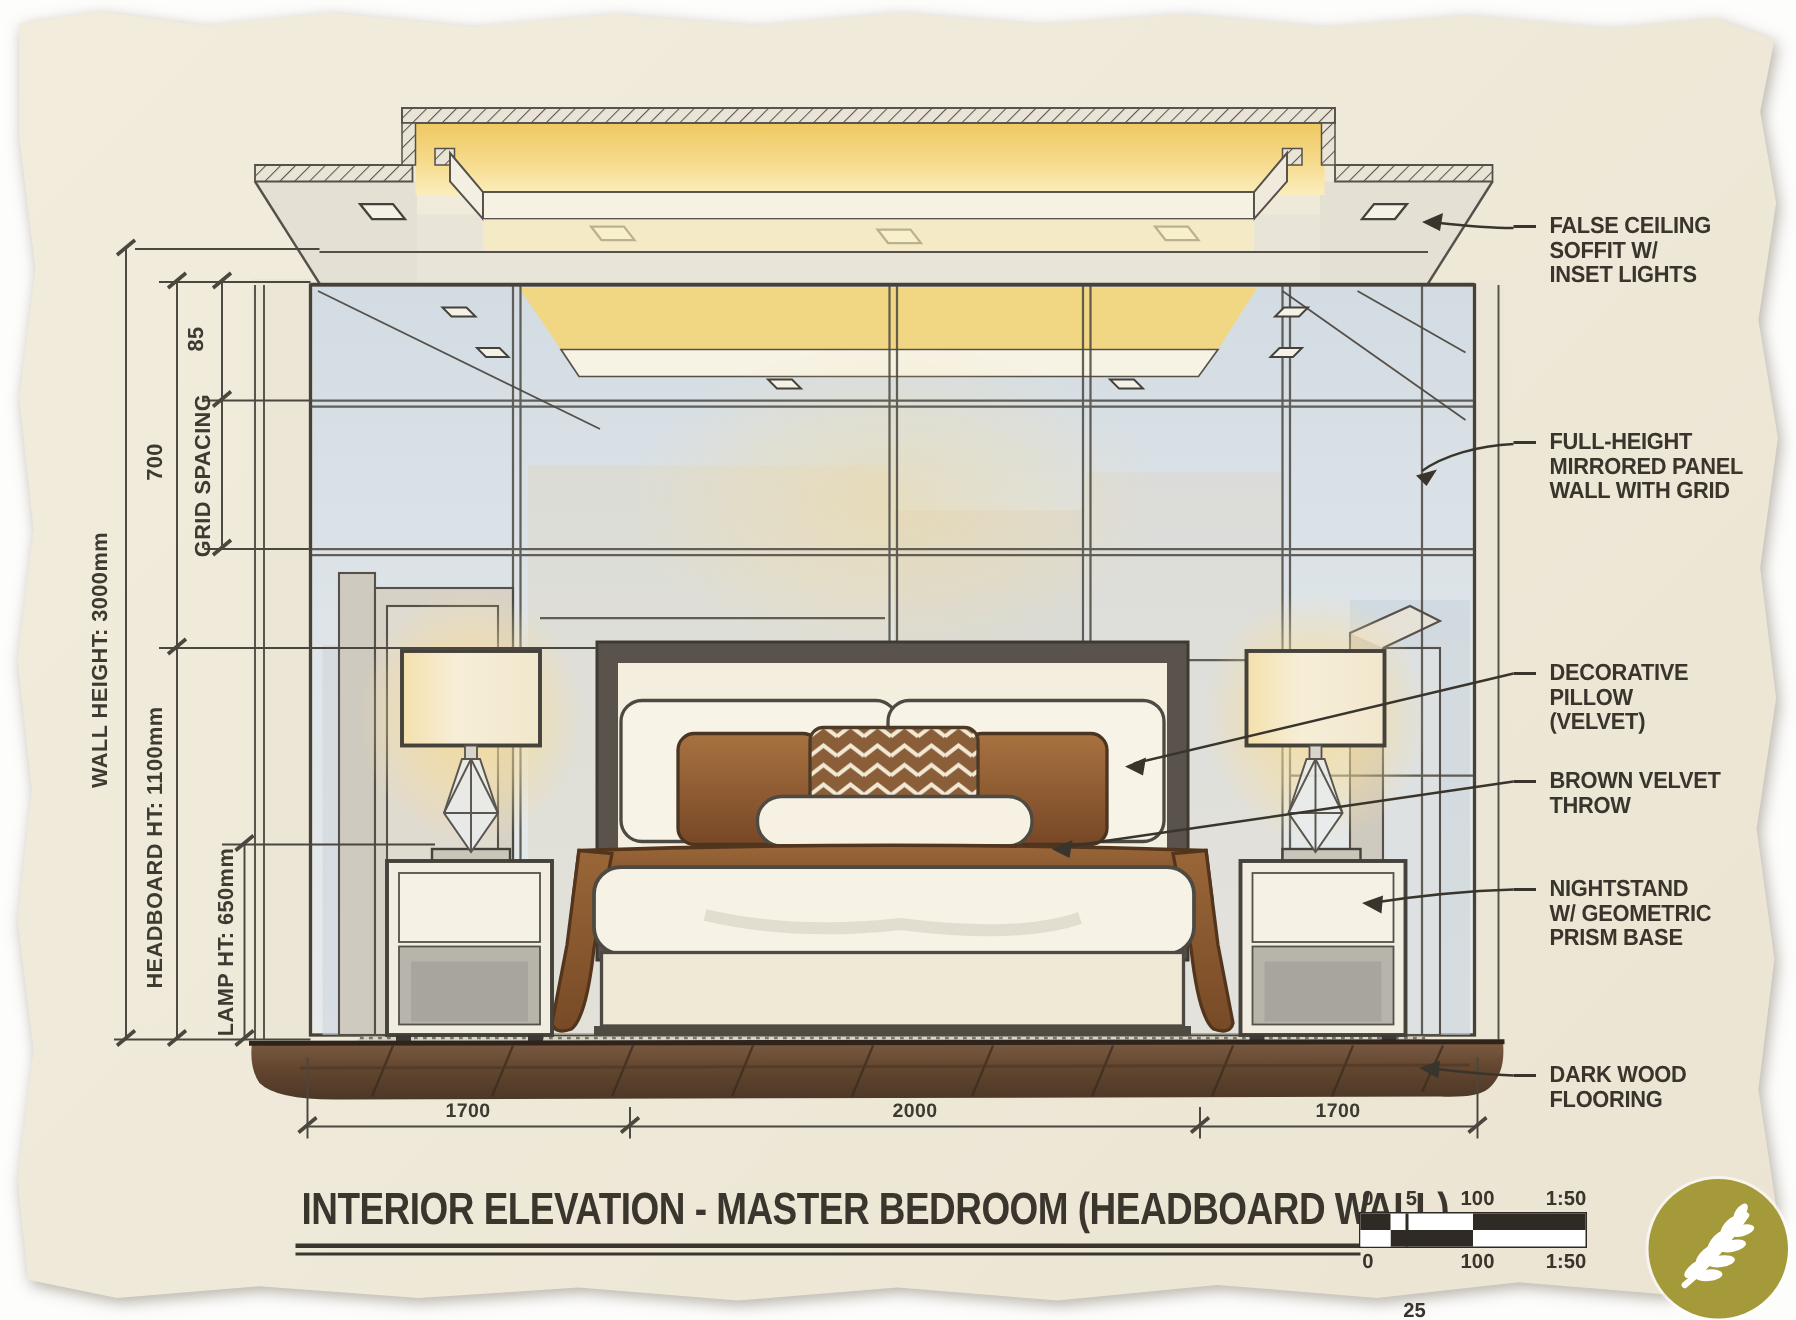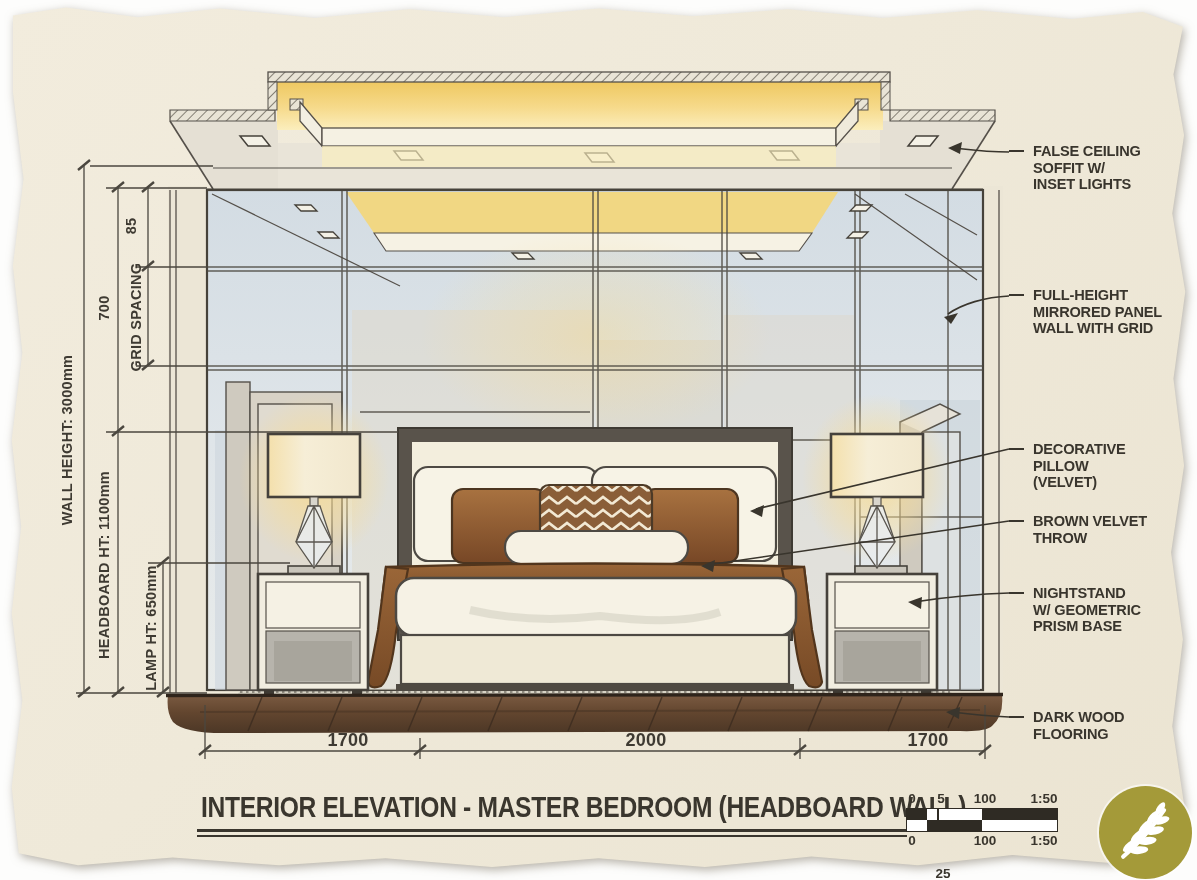--- a/index.html
+++ b/index.html
@@ -5,21 +5,21 @@
   html,body{margin:0;padding:0;background:#ffffff;}
   .stage{position:relative;width:1197px;height:880px;overflow:hidden;
          font-family:"Liberation Sans", sans-serif;background:#fdfdfc;}
   .paper-wrap{position:absolute;inset:0;filter:drop-shadow(2px 3px 5px rgba(110,100,80,.5));}
   .paper{position:absolute;left:7px;top:5px;width:1183px;height:869px;
     background:linear-gradient(135deg,#f2ecdd 0%,#efe9d9 45%,#ebe4d2 100%);
     clip-path:polygon(0.5% 1.2%,5% 0.3%,11% 1.4%,18% 0.4%,26% 1.5%,34% 0.5%,42% 1.4%,50% 0.4%,58% 1.3%,66% 0.5%,74% 1.5%,82% 0.6%,90% 1.6%,96% 0.8%,99.4% 2.5%,98.6% 8%,99.5% 15%,98.5% 24%,99.6% 33%,98.6% 43%,99.5% 53%,98.4% 63%,99.4% 73%,98.5% 83%,99.5% 92%,98.2% 97.5%,93% 98.7%,85% 97.8%,77% 99%,68% 98%,59% 99.2%,50% 98.2%,41% 99.2%,32% 98.2%,23% 99%,14% 98.1%,6% 99%,1% 97.6%,0.4% 90%,1.3% 80%,0.4% 70%,1.2% 60%,0.4% 50%,1.3% 40%,0.5% 30%,1.4% 20%,0.5% 10%);}
   .art{position:absolute;left:0;top:0;}
   .lbl{position:absolute;font-weight:bold;color:#3e3a32;white-space:nowrap;}
   .dim-v{font-size:14.5px;letter-spacing:.3px;transform:translate(-50%,-50%) rotate(-90deg);}
-  .dim-h{font-size:18px;letter-spacing:.3px;transform:translate(-50%,-50%);margin-left:36px;}
+  .dim-h{font-size:13px;letter-spacing:.3px;transform:translate(-50%,-50%);}
   .callout{position:absolute;left:1033px;font-weight:bold;font-size:15.5px;line-height:16.5px;
            color:#39352d;letter-spacing:-0.2px;transform:scaleX(.94);transform-origin:left top;white-space:nowrap;}
   .callout-dash{position:absolute;left:1009px;width:15px;height:2.2px;background:#39352d;}
   .title{position:absolute;left:201px;top:790px;font-size:30px;font-weight:bold;color:#3a362e;
          letter-spacing:-0.4px;transform:scaleX(.82);transform-origin:left top;white-space:nowrap;}
   .title-rule{position:absolute;left:197px;width:710px;background:#3a362e;}
   .sb{position:absolute;font-weight:bold;color:#39352d;font-size:13.5px;transform:translate(-50%,0);}
   .scalebar-frame{position:absolute;left:906px;top:808px;width:150px;height:22px;border:1.6px solid #2f2b24;background:#fff;}
   .sb-seg{position:absolute;}
   .logo{position:absolute;left:1099px;top:786px;width:93px;height:93px;border-radius:50%;

